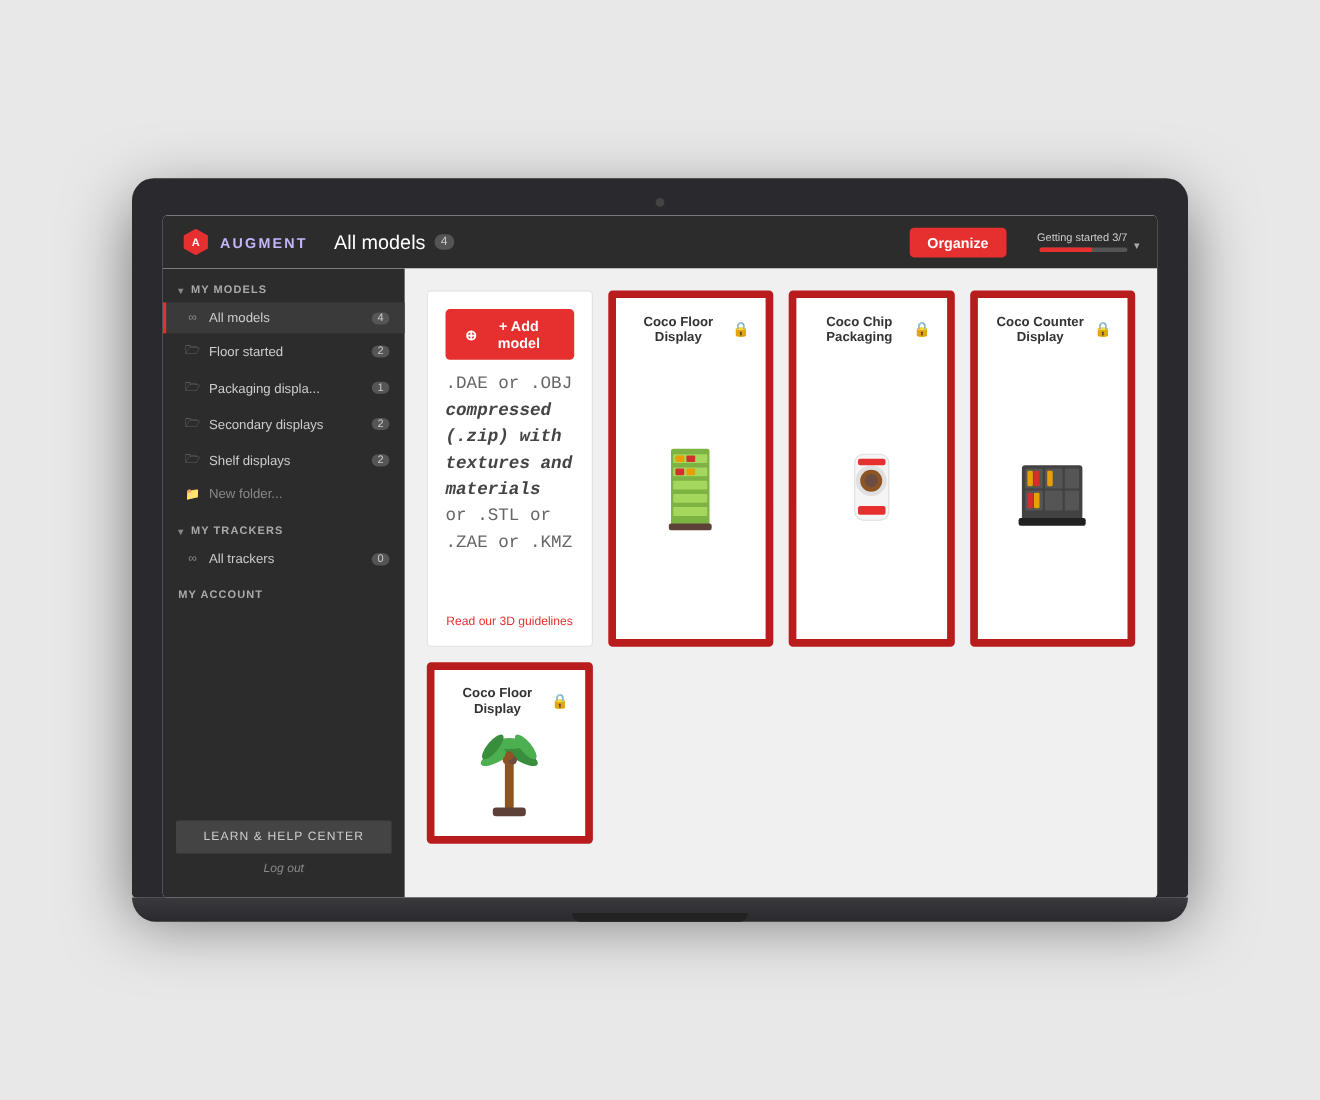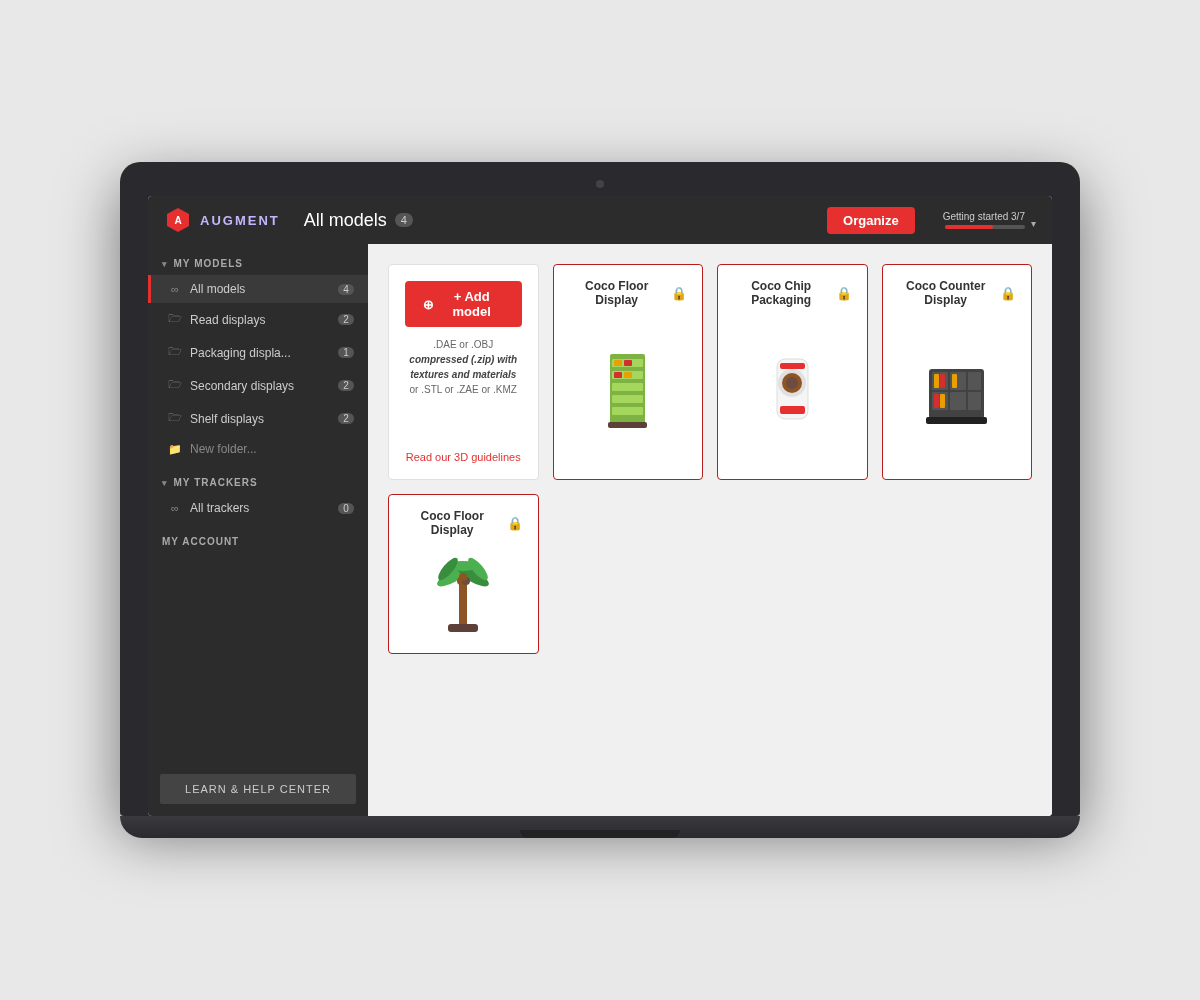--- a/index.html
+++ b/index.html
@@ -287,21 +287,21 @@
 
     .models-grid {
       display: grid;
       grid-template-columns: repeat(4, 1fr);
       gap: 14px;
     }
 
     .model-card {
       background: white;
       border-radius: 4px;
-      border: 1px solid #b91c1c;
+      border: 7px solid #b91c1c;
       padding: 14px;
       display: flex;
       flex-direction: column;
       align-items: flex-start;
       min-height: 160px;
       cursor: pointer;
     }
 
     .add-model-card {
       background: white;
@@ -324,24 +324,24 @@
       border-radius: 4px;
       font-size: 13px;
       font-weight: 600;
       cursor: pointer;
       display: flex;
       align-items: center;
       gap: 6px;
     }
 
     .add-model-description {
-      text-align: center;
-      font-size: 10px;
+      font-size: 16px;
       color: #666;
       line-height: 1.5;
+      font-family: Liberation Mono, monospace;
     }
 
     .add-model-description strong {
       color: #444;
       font-style: italic;
     }
 
     .add-model-link {
       color: #e63030;
       font-size: 11px;
@@ -423,21 +423,21 @@
           </div>
 
           <div class="sidebar-item active">
             <span class="sidebar-item-icon">∞</span>
             <span class="sidebar-item-label">All models</span>
             <span class="sidebar-badge">4</span>
           </div>
 
           <div class="sidebar-item">
             <span class="sidebar-item-icon">🗁</span>
-            <span class="sidebar-item-label">Read displays</span>
+            <span class="sidebar-item-label">Floor started</span>
             <span class="sidebar-badge">2</span>
           </div>
 
           <div class="sidebar-item">
             <span class="sidebar-item-icon">🗁</span>
             <span class="sidebar-item-label">Packaging displa...</span>
             <span class="sidebar-badge">1</span>
           </div>
 
           <div class="sidebar-item">
@@ -467,20 +467,21 @@
             <span class="sidebar-item-label">All trackers</span>
             <span class="sidebar-badge">0</span>
           </div>
 
           <div class="sidebar-section-label">
             <span>MY ACCOUNT</span>
           </div>
 
           <div class="sidebar-footer">
             <button class="learn-help-btn">LEARN &amp; HELP CENTER</button>
+            <span class="logout-link">Log out</span>
           </div>
 
         </div>
 
         <div class="main-content">
           <div class="models-grid">
 
             <div class="add-model-card">
               <button class="add-model-btn">
                 <span>⊕</span>

